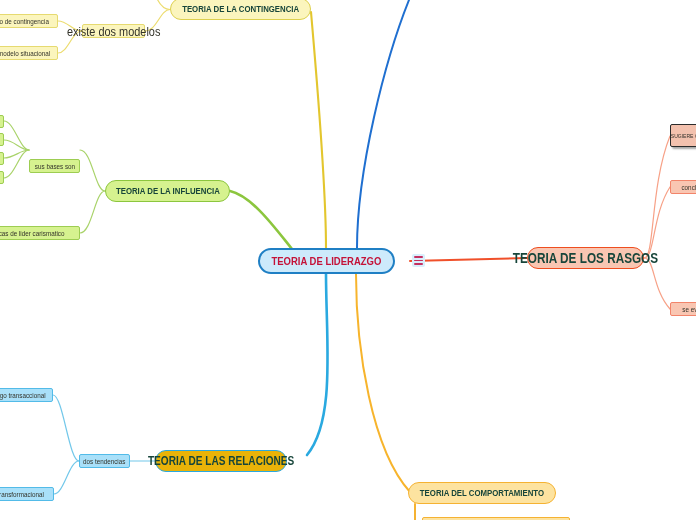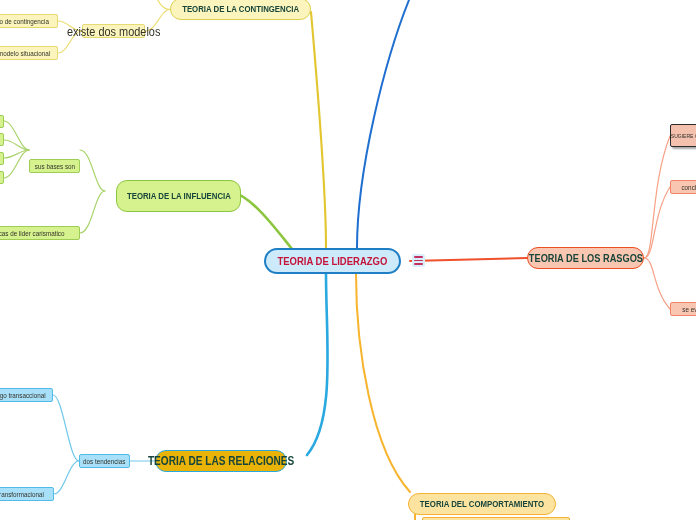--- a/index.html
+++ b/index.html
@@ -39,62 +39,62 @@
       <path d="M 29,150 C 20,150 14,158 4,158" fill="none" stroke="#a9d36a" stroke-width="1.2" stroke-linecap="round"></path>
       <path d="M 29,150 C 20,150 14,178 4,178" fill="none" stroke="#a9d36a" stroke-width="1.2" stroke-linecap="round"></path>
       <path d="M 644,258 C 655,258 650,186 670,136" fill="none" stroke="#f7a187" stroke-width="1.2" stroke-linecap="round"></path>
       <path d="M 644,258 C 655,258 652,215 670,187" fill="none" stroke="#f7a187" stroke-width="1.2" stroke-linecap="round"></path>
       <path d="M 644,258 C 655,258 652,289 670,309" fill="none" stroke="#f7a187" stroke-width="1.2" stroke-linecap="round"></path>
       <path d="M 155,461 C 145,461 142,461 130,461" fill="none" stroke="#73c8ea" stroke-width="1.2" stroke-linecap="round"></path>
       <path d="M 79,461 C 69,461 63,395 53,395" fill="none" stroke="#73c8ea" stroke-width="1.2" stroke-linecap="round"></path>
       <path d="M 79,461 C 69,461 64,494 54,494" fill="none" stroke="#73c8ea" stroke-width="1.2" stroke-linecap="round"></path>
       <path d="M 415,504 L 415,522" fill="none" stroke="#f5b232" stroke-width="2" stroke-linecap="round"></path>
     </svg>
-    <div class="node central" style="left: 264px; top: 248px; width: 137px; height: 26px; background: rgb(205, 234, 251); border-color: rgb(31, 127, 196); color: rgb(196, 18, 56); font-size: 11.3px;">
+    <div class="node central" style="left: 258px; top: 248px; width: 137px; height: 26px; background: rgb(205, 234, 251); border-color: rgb(31, 127, 196); color: rgb(196, 18, 56); font-size: 11.3px;">
       <span>TEORIA DE LIDERAZGO</span>
     </div>
     <div class="badge" style="left: 412px; top: 254px; width: 13px; height: 13px; background: rgb(217, 239, 252);">
       <i style="background: rgb(196, 48, 96);"></i>
       <i style="background: rgb(196, 48, 96);"></i>
       <i style="background: rgb(196, 48, 96);"></i>
     </div>
     <div class="node main-node" style="left: 170px; top: -2px; width: 141px; height: 22px; background: rgb(251, 245, 189); border-color: rgb(221, 208, 78); color: rgb(23, 69, 58); font-size: 9.3px;">
       <span>TEORIA DE LA CONTINGENCIA</span>
     </div>
     <div class="node sub-node" style="left: 82px; top: 24px; width: 63px; height: 14px; background: rgb(251, 245, 189); border-color: rgb(230, 218, 112); color: rgb(51, 51, 42); font-size: 13px;">
       <span>existe dos modelos</span>
     </div>
     <div class="node sub-node" style="left: -26px; top: 14px; width: 84px; height: 14px; background: rgb(251, 245, 189); border-color: rgb(230, 218, 112); color: rgb(51, 51, 42); font-size: 7.5px;">
       <span>modelo de contingencia</span>
     </div>
     <div class="node sub-node" style="left: -10px; top: 46px; width: 68px; height: 14px; background: rgb(251, 245, 189); border-color: rgb(230, 218, 112); color: rgb(51, 51, 42); font-size: 7.5px;">
       <span>modelo situacional</span>
     </div>
-    <div class="node main-node" style="left: 116px; top: 180px; width: 125px; height: 32px; background: rgb(214, 242, 143); border-color: rgb(140, 198, 62); color: rgb(23, 69, 58); font-size: 9.3px;">
+    <div class="node main-node" style="left: 105px; top: 180px; width: 125px; height: 22px; background: rgb(214, 242, 143); border-color: rgb(140, 198, 62); color: rgb(23, 69, 58); font-size: 9.3px;">
       <span>TEORIA DE LA INFLUENCIA</span>
     </div>
     <div class="node sub-node" style="left: 29px; top: 143px; width: 51px; height: 14px; background: rgb(214, 242, 143); border-color: rgb(157, 205, 82); color: rgb(51, 51, 42); font-size: 7.5px; margin-top: 16px;">
       <span>sus bases son</span>
     </div>
     <div class="node sub-node" style="left: -48px; top: 226px; width: 128px; height: 14px; background: rgb(214, 242, 143); border-color: rgb(157, 205, 82); color: rgb(51, 51, 42); font-size: 7.5px;">
       <span>caracteristicas de lider carismatico</span>
     </div>
     <div class="node sub-node" style="left: -12px; top: 115px; width: 16px; height: 13px; background: rgb(214, 242, 143); border-color: rgb(157, 205, 82); color: rgb(51, 51, 42); font-size: 7.5px;">
       <span></span>
     </div>
     <div class="node sub-node" style="left: -12px; top: 133px; width: 16px; height: 13px; background: rgb(214, 242, 143); border-color: rgb(157, 205, 82); color: rgb(51, 51, 42); font-size: 7.5px;">
       <span></span>
     </div>
     <div class="node sub-node" style="left: -12px; top: 152px; width: 16px; height: 13px; background: rgb(214, 242, 143); border-color: rgb(157, 205, 82); color: rgb(51, 51, 42); font-size: 7.5px;">
       <span></span>
     </div>
     <div class="node sub-node" style="left: -12px; top: 171px; width: 16px; height: 13px; background: rgb(214, 242, 143); border-color: rgb(157, 205, 82); color: rgb(51, 51, 42); font-size: 7.5px;">
       <span></span>
     </div>
-    <div class="node main-node" style="left: 527px; top: 247px; width: 117px; height: 22px; background: rgb(249, 198, 178); border-color: rgb(238, 77, 31); color: rgb(23, 69, 58); font-size: 11px;">
+    <div class="node main-node" style="left: 527px; top: 247px; width: 117px; height: 22px; background: rgb(249, 198, 178); border-color: rgb(238, 77, 31); color: rgb(23, 69, 58); font-size: 14px;">
       <span>TEORIA DE LOS RASGOS</span>
     </div>
     <div class="node sub-node" style="left: 670px; top: 124px; width: 72px; height: 23px; background: rgb(243, 193, 174); border-color: rgb(43, 43, 43); color: rgb(51, 48, 42); font-size: 6px; border-width: 1.6px; box-shadow: rgba(0, 0, 0, 0.35) 2px 2px 2px;">
       <span>SUGIERE CARACTERISTICAS</span>
     </div>
     <div class="node sub-node" style="left: 670px; top: 180px; width: 60px; height: 14px; background: rgb(249, 198, 178); border-color: rgb(242, 132, 106); color: rgb(51, 51, 42); font-size: 7.5px;">
       <span>conclusiones</span>
     </div>
     <div class="node sub-node" style="left: 670px; top: 302px; width: 60px; height: 14px; background: rgb(249, 198, 178); border-color: rgb(242, 132, 106); color: rgb(51, 51, 42); font-size: 7.5px;">
       <span>se evidencia</span>
@@ -104,19 +104,19 @@
     </div>
     <div class="node sub-node" style="left: 79px; top: 454px; width: 51px; height: 14px; background: rgb(169, 224, 249); border-color: rgb(82, 187, 232); color: rgb(51, 51, 42); font-size: 7.5px; justify-content: center;">
       <span>dos tendencias</span>
     </div>
     <div class="node sub-node" style="left: -26px; top: 388px; width: 79px; height: 14px; background: rgb(169, 224, 249); border-color: rgb(82, 187, 232); color: rgb(51, 51, 42); font-size: 7.5px;">
       <span>liderazgo transaccional</span>
     </div>
     <div class="node sub-node" style="left: -41px; top: 487px; width: 95px; height: 14px; background: rgb(169, 224, 249); border-color: rgb(82, 187, 232); color: rgb(51, 51, 42); font-size: 7.5px;">
       <span>liderazgo transformacional</span>
     </div>
-    <div class="node main-node" style="left: 408px; top: 482px; width: 148px; height: 22px; background: rgb(253, 227, 160); border-color: rgb(245, 178, 50); color: rgb(23, 69, 58); font-size: 9.3px; margin-top: 11px;">
+    <div class="node main-node" style="left: 408px; top: 482px; width: 148px; height: 22px; background: rgb(253, 227, 160); border-color: rgb(245, 178, 50); color: rgb(23, 69, 58); font-size: 9.3px;">
       <span>TEORIA DEL COMPORTAMIENTO</span>
     </div>
     <div class="node sub-node" style="left: 422px; top: 517px; width: 148px; height: 14px; background: rgb(253, 227, 160); border-color: rgb(245, 178, 50); color: rgb(51, 51, 42); font-size: 7.5px;">
       <span></span>
     </div>
   </div>
 
 </body></html>

